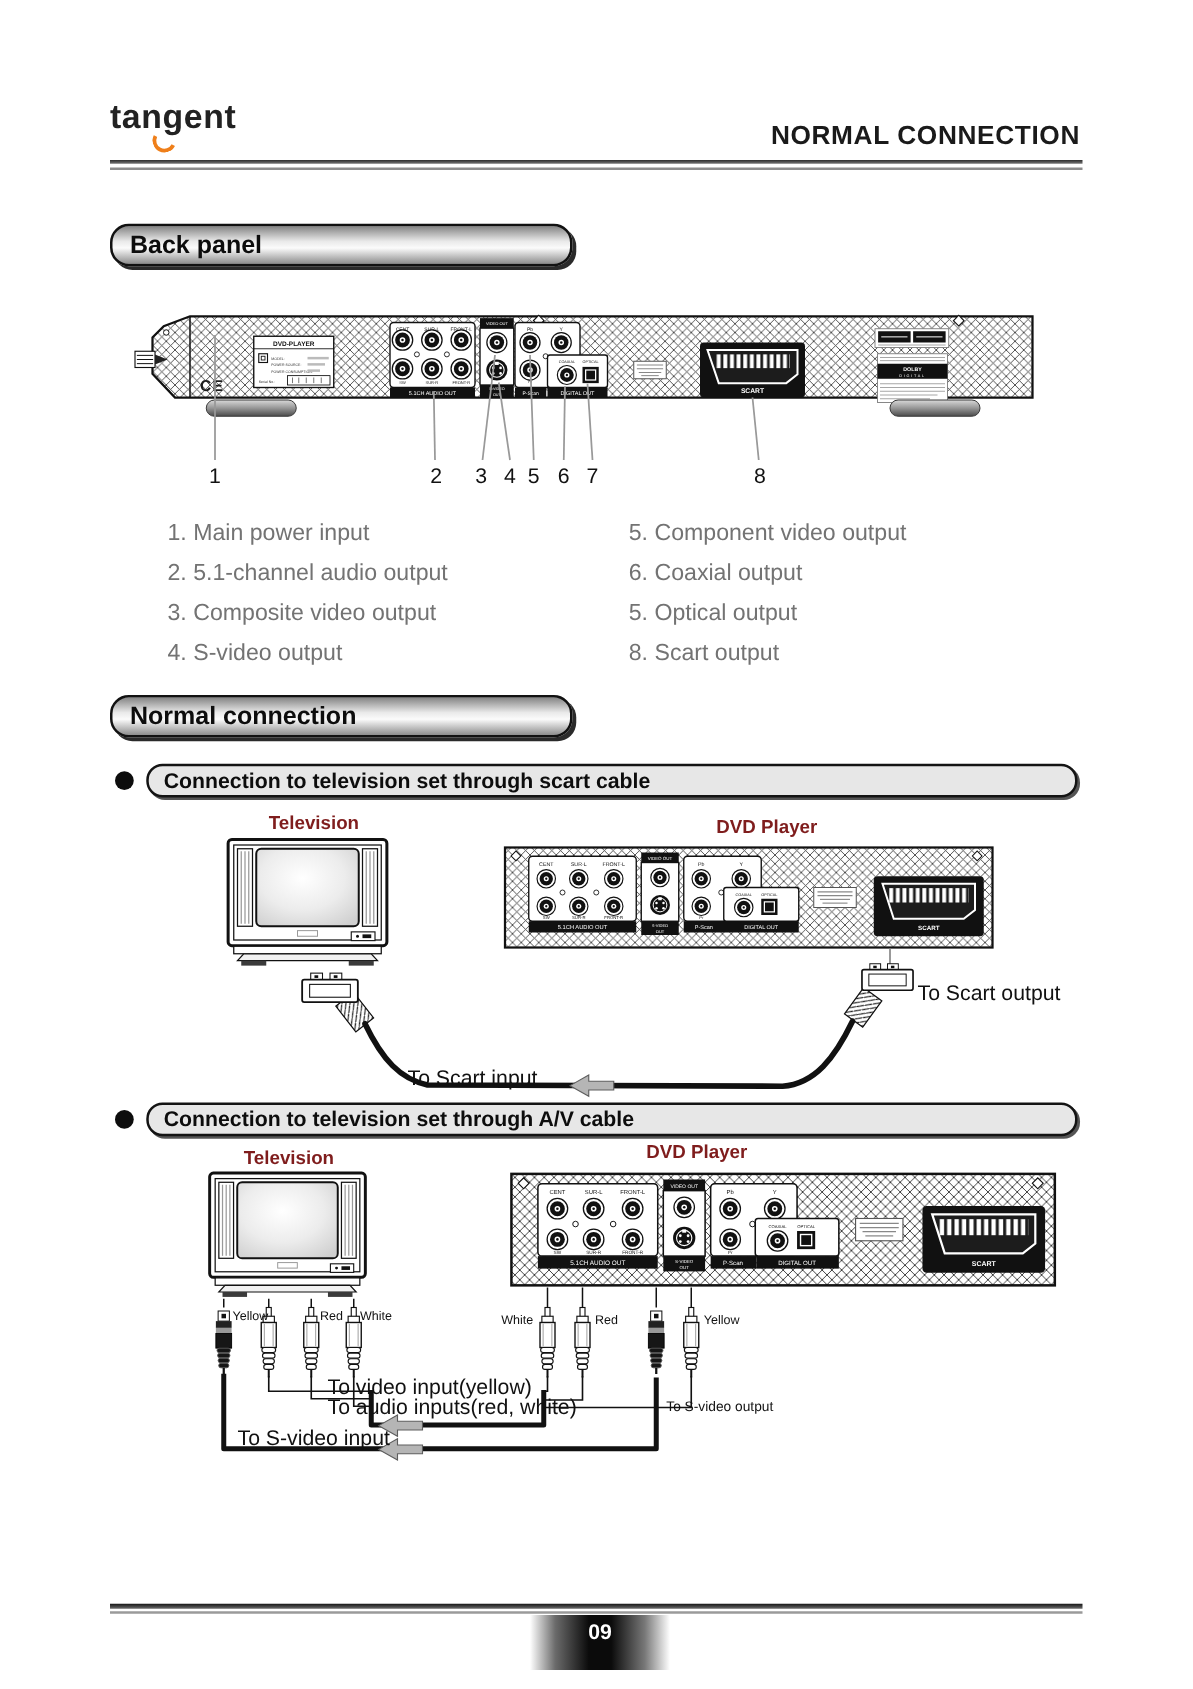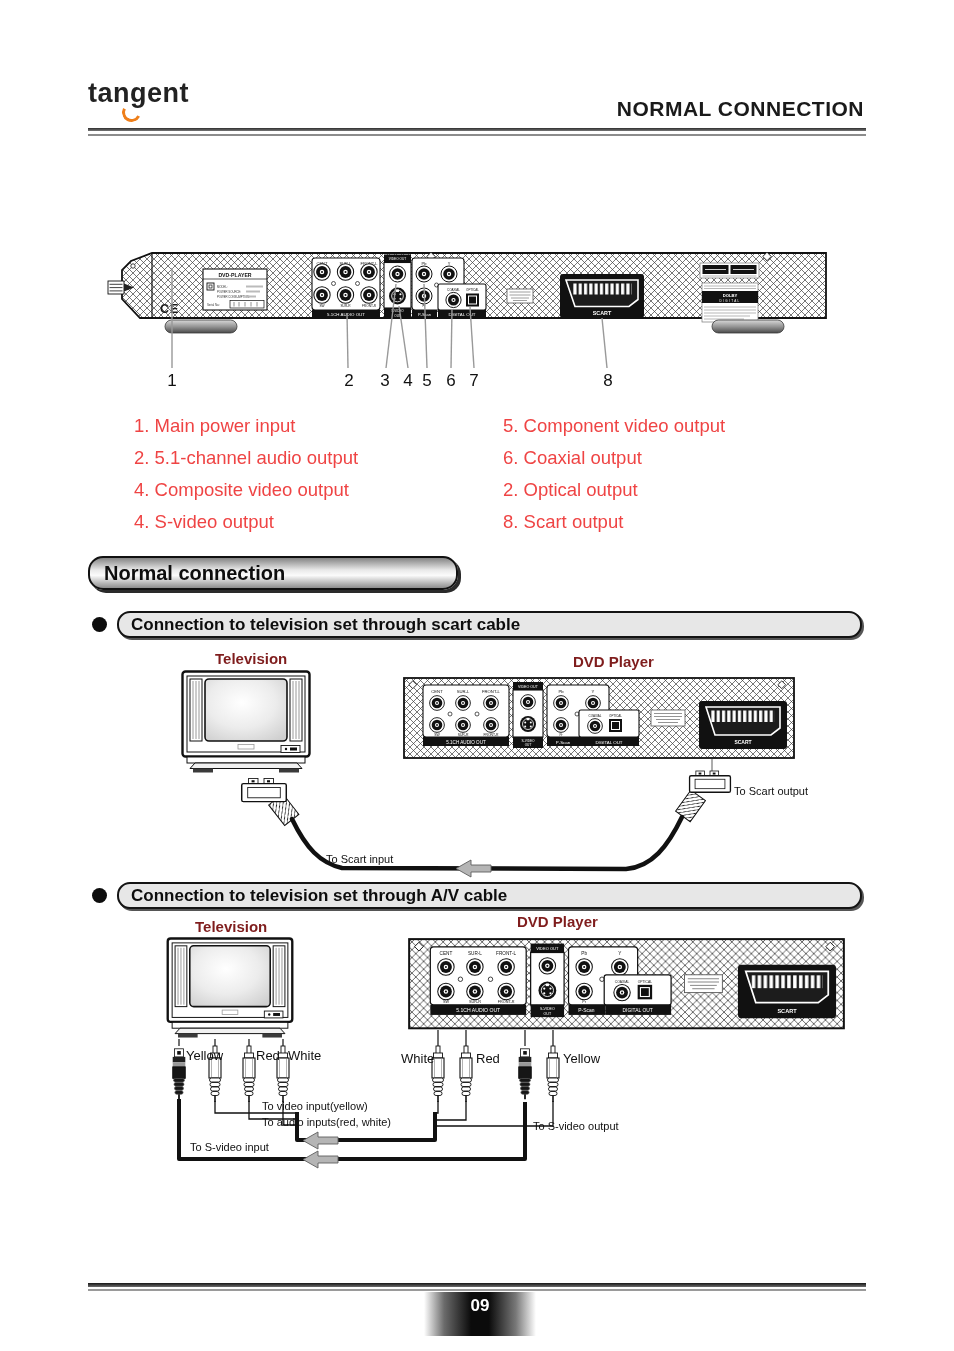--- a/index.html
+++ b/index.html
@@ -19,25 +19,25 @@
   .banner{position:absolute;left:88px;width:370px;height:34px;border:2px solid #111;border-radius:15px;
           background:linear-gradient(180deg,#848484 0%,#e9e9e9 40%,#fbfbfb 58%,#8d8d8d 100%);
           box-shadow:3px 3px 0 #2a2a2a;display:flex;align-items:center;padding-left:14px;box-sizing:border-box;
           font-size:20px;font-weight:bold;color:#0d0d0d;}
   .sec-header{position:absolute;left:117px;width:745px;height:27px;background:#e7e7e7;border:2px solid #141414;
           border-radius:13px;box-shadow:2px 2px 0 #555;display:flex;align-items:center;padding-left:12px;
           box-sizing:border-box;font-size:17px;font-weight:bold;color:#0d0d0d;}
   .bullet{position:absolute;left:92px;width:15px;height:15px;border-radius:50%;background:#0d0d0d;}
 
   .num{position:absolute;top:371px;width:22px;margin-left:-11px;text-align:center;font-size:17px;color:#111;}
-  .legend{position:absolute;font-size:18.5px;color:#ef4444;white-space:nowrap;}
+  .legend{position:absolute;font-size:18.5px;color:#737373;white-space:nowrap;}
   .dev-label{position:absolute;font-size:15px;font-weight:bold;color:#7f1d1d;white-space:nowrap;}
-  .lbl{position:absolute;font-size:11px;color:#111;white-space:nowrap;}
+  .lbl{position:absolute;font-size:17px;color:#111;white-space:nowrap;}
   .lbl-sm{position:absolute;font-size:11px;color:#111;white-space:nowrap;text-align:right;}
-  .plug-lbl{position:absolute;font-size:13px;color:#111;white-space:nowrap;}
+  .plug-lbl{position:absolute;font-size:10px;color:#111;white-space:nowrap;}
   .note-line{position:absolute;left:167px;font-size:17px;color:#151515;white-space:nowrap;}
 
   .f-rule-a{position:absolute;left:88px;top:1283px;width:778px;height:4px;background:linear-gradient(180deg,#161616,#6d6d6d);}
   .f-rule-b{position:absolute;left:88px;top:1289px;width:778px;height:2px;background:#9a9a9a;}
   .page-num{position:absolute;left:424px;top:1292px;width:112px;height:44px;line-height:27px;text-align:center;
           font-size:17px;font-weight:bold;color:#fff;
           background:linear-gradient(90deg,#ffffff 0%,#6b6b6b 18%,#0b0b0b 42%,#0b0b0b 58%,#787878 82%,#ffffff 100%);}
 
   
   .t30{font-size:3px;fill:#111;}
@@ -427,37 +427,40 @@
 </svg>
 
 <div class="logo">
   <span>tangent</span>
   <i class="swoosh"></i>
 </div>
 <div class="page-title">NORMAL CONNECTION</div>
 <div class="rule rule-a"></div>
 <div class="rule rule-b"></div>
 
+<div class="banner" style="top:179px">
+  <span>Back panel</span>
+</div>
 
 <div class="num" style="left:172px">1</div>
 <div class="num" style="left:349px">2</div>
 <div class="num" style="left:385px">3</div>
 <div class="num" style="left:408px">4</div>
 <div class="num" style="left:427px">5</div>
 <div class="num" style="left:451px">6</div>
 <div class="num" style="left:474px">7</div>
 <div class="num" style="left:608px">8</div>
 
 <div class="legend" style="left:134px;top:415px">1. Main power input</div>
 <div class="legend" style="left:134px;top:447px">2. 5.1-channel audio output</div>
-<div class="legend" style="left:134px;top:479px">4. Composite video output</div>
+<div class="legend" style="left:134px;top:479px">3. Composite video output</div>
 <div class="legend" style="left:134px;top:511px">4. S-video output</div>
 <div class="legend" style="left:503px;top:415px">5. Component video output</div>
 <div class="legend" style="left:503px;top:447px">6. Coaxial output</div>
-<div class="legend" style="left:503px;top:479px">2. Optical output</div>
+<div class="legend" style="left:503px;top:479px">5. Optical output</div>
 <div class="legend" style="left:503px;top:511px">8. Scart output</div>
 
 <div class="banner" style="top:556px">
   <span>Normal connection</span>
 </div>
 
 <div class="bullet" style="top:617px"></div>
 <div class="sec-header" style="top:611px">
   <span>Connection to television set through scart cable</span>
 </div>

